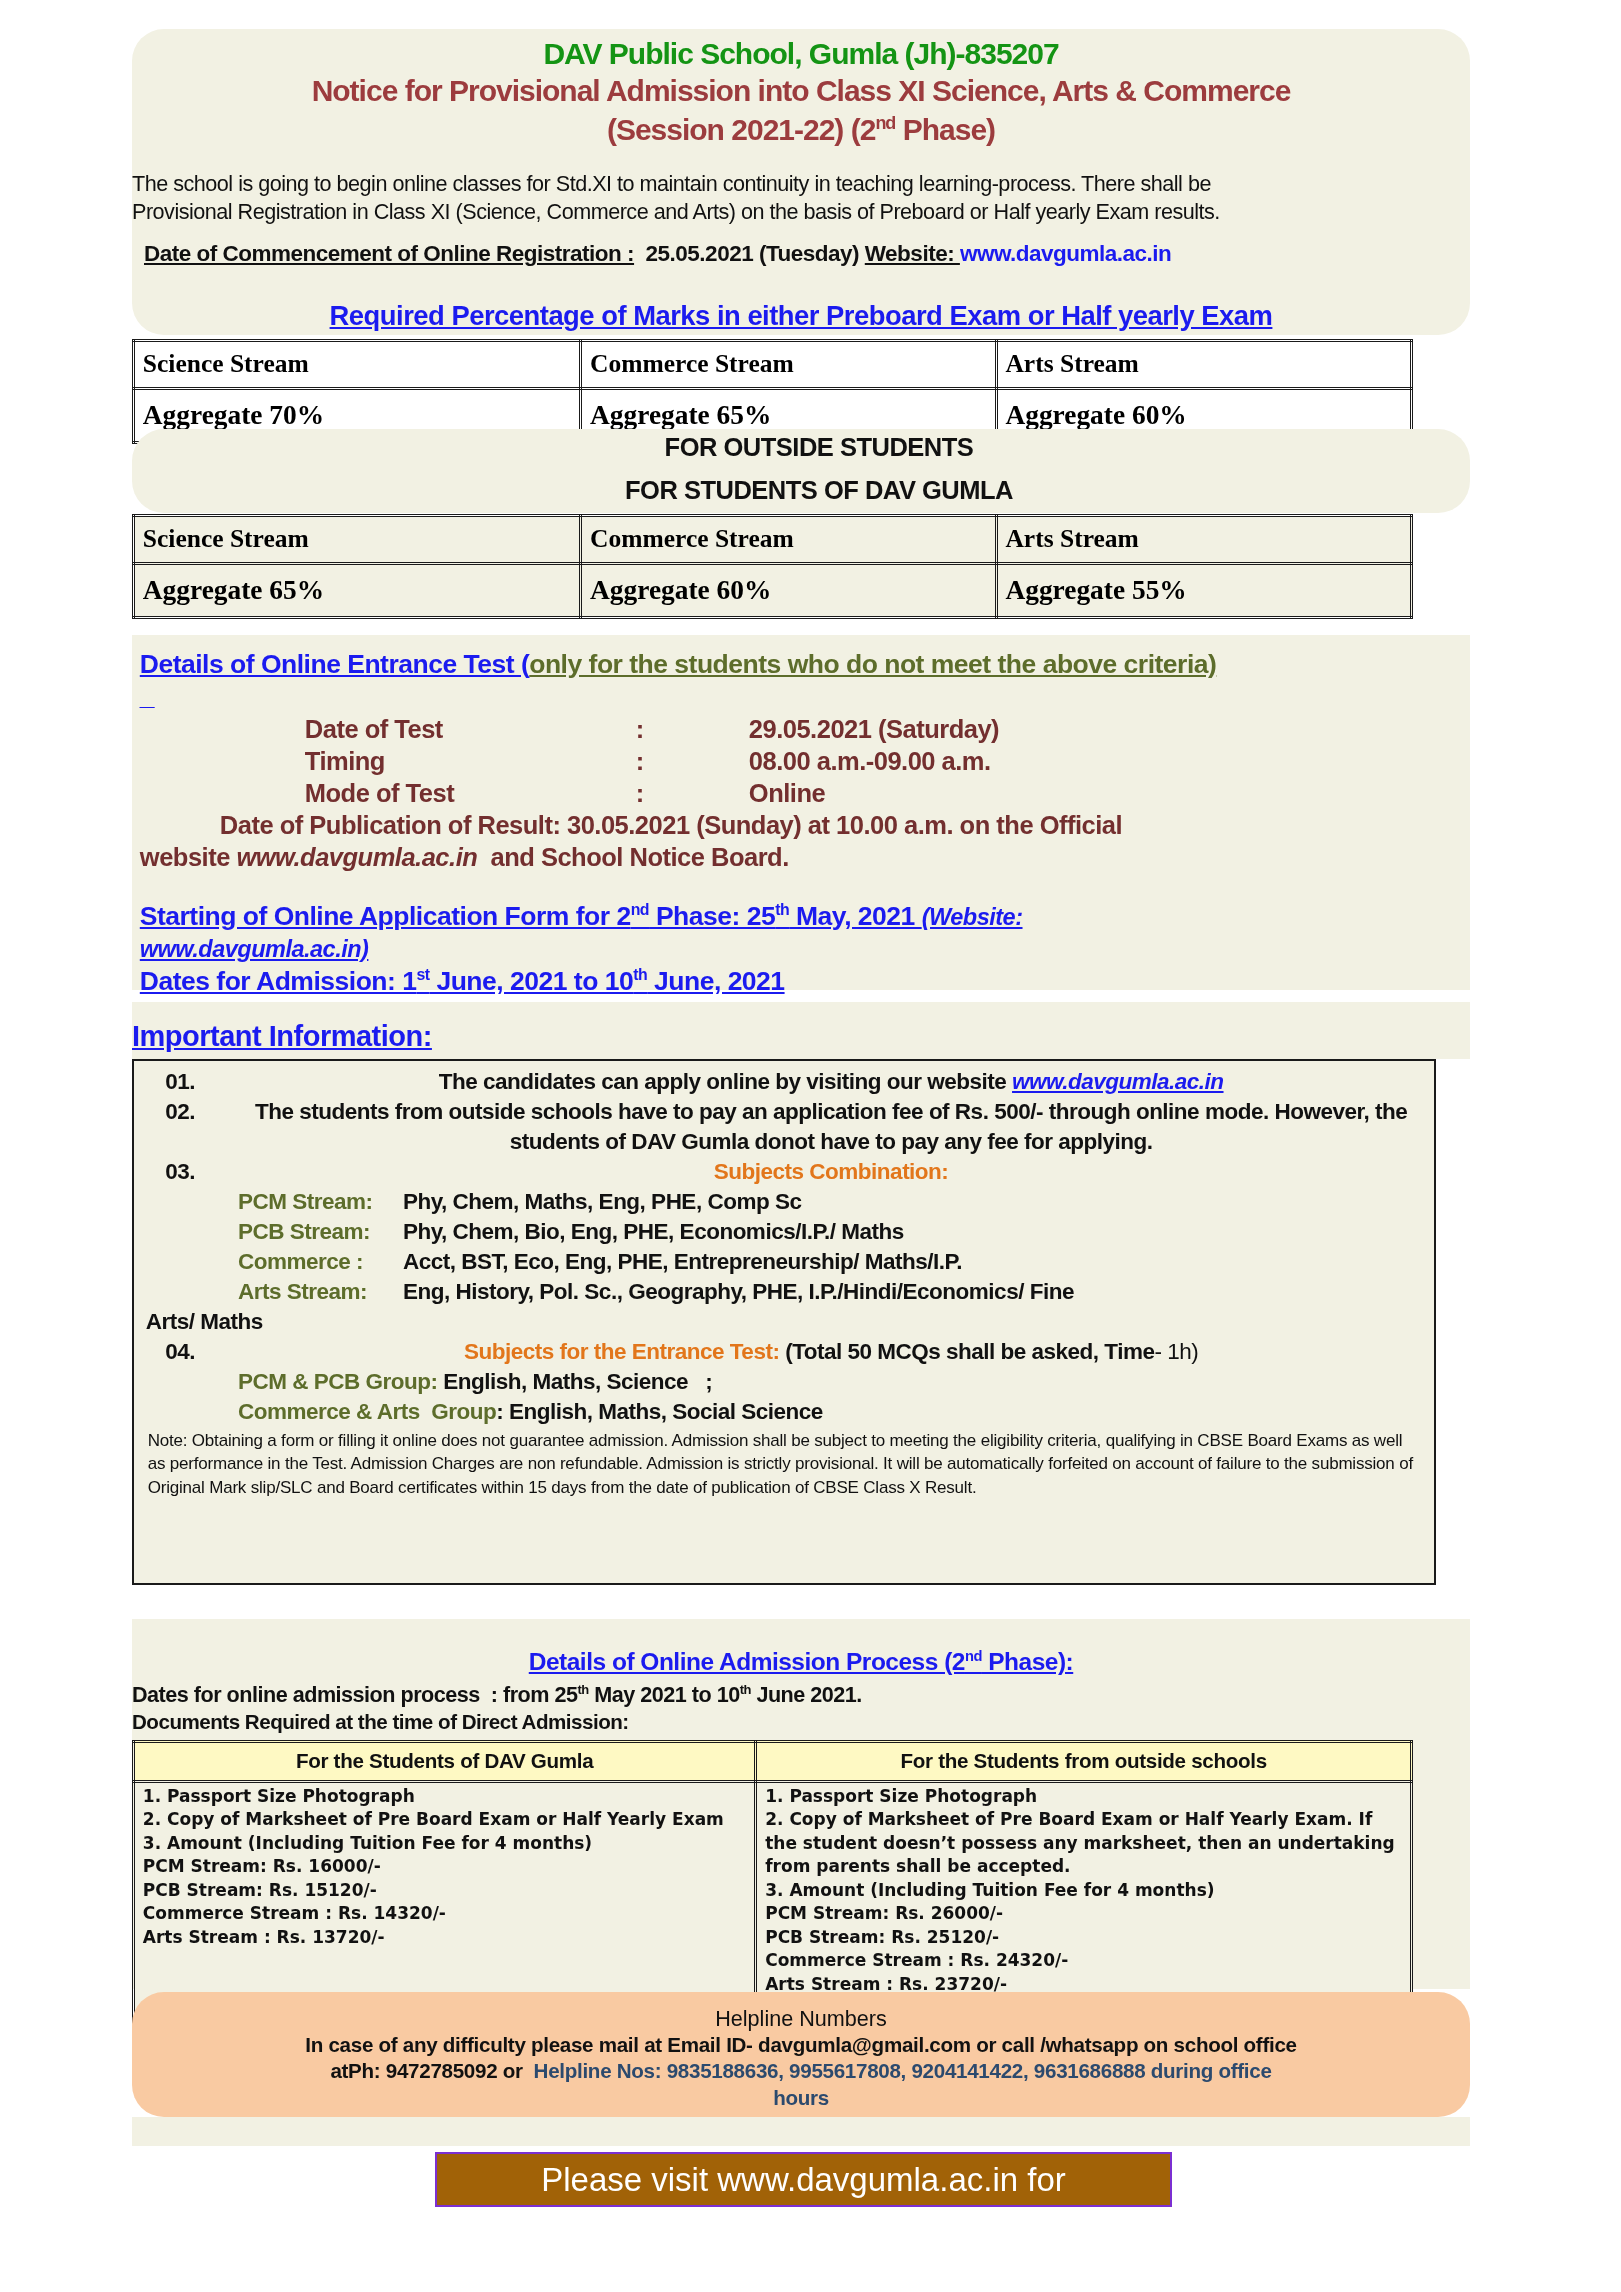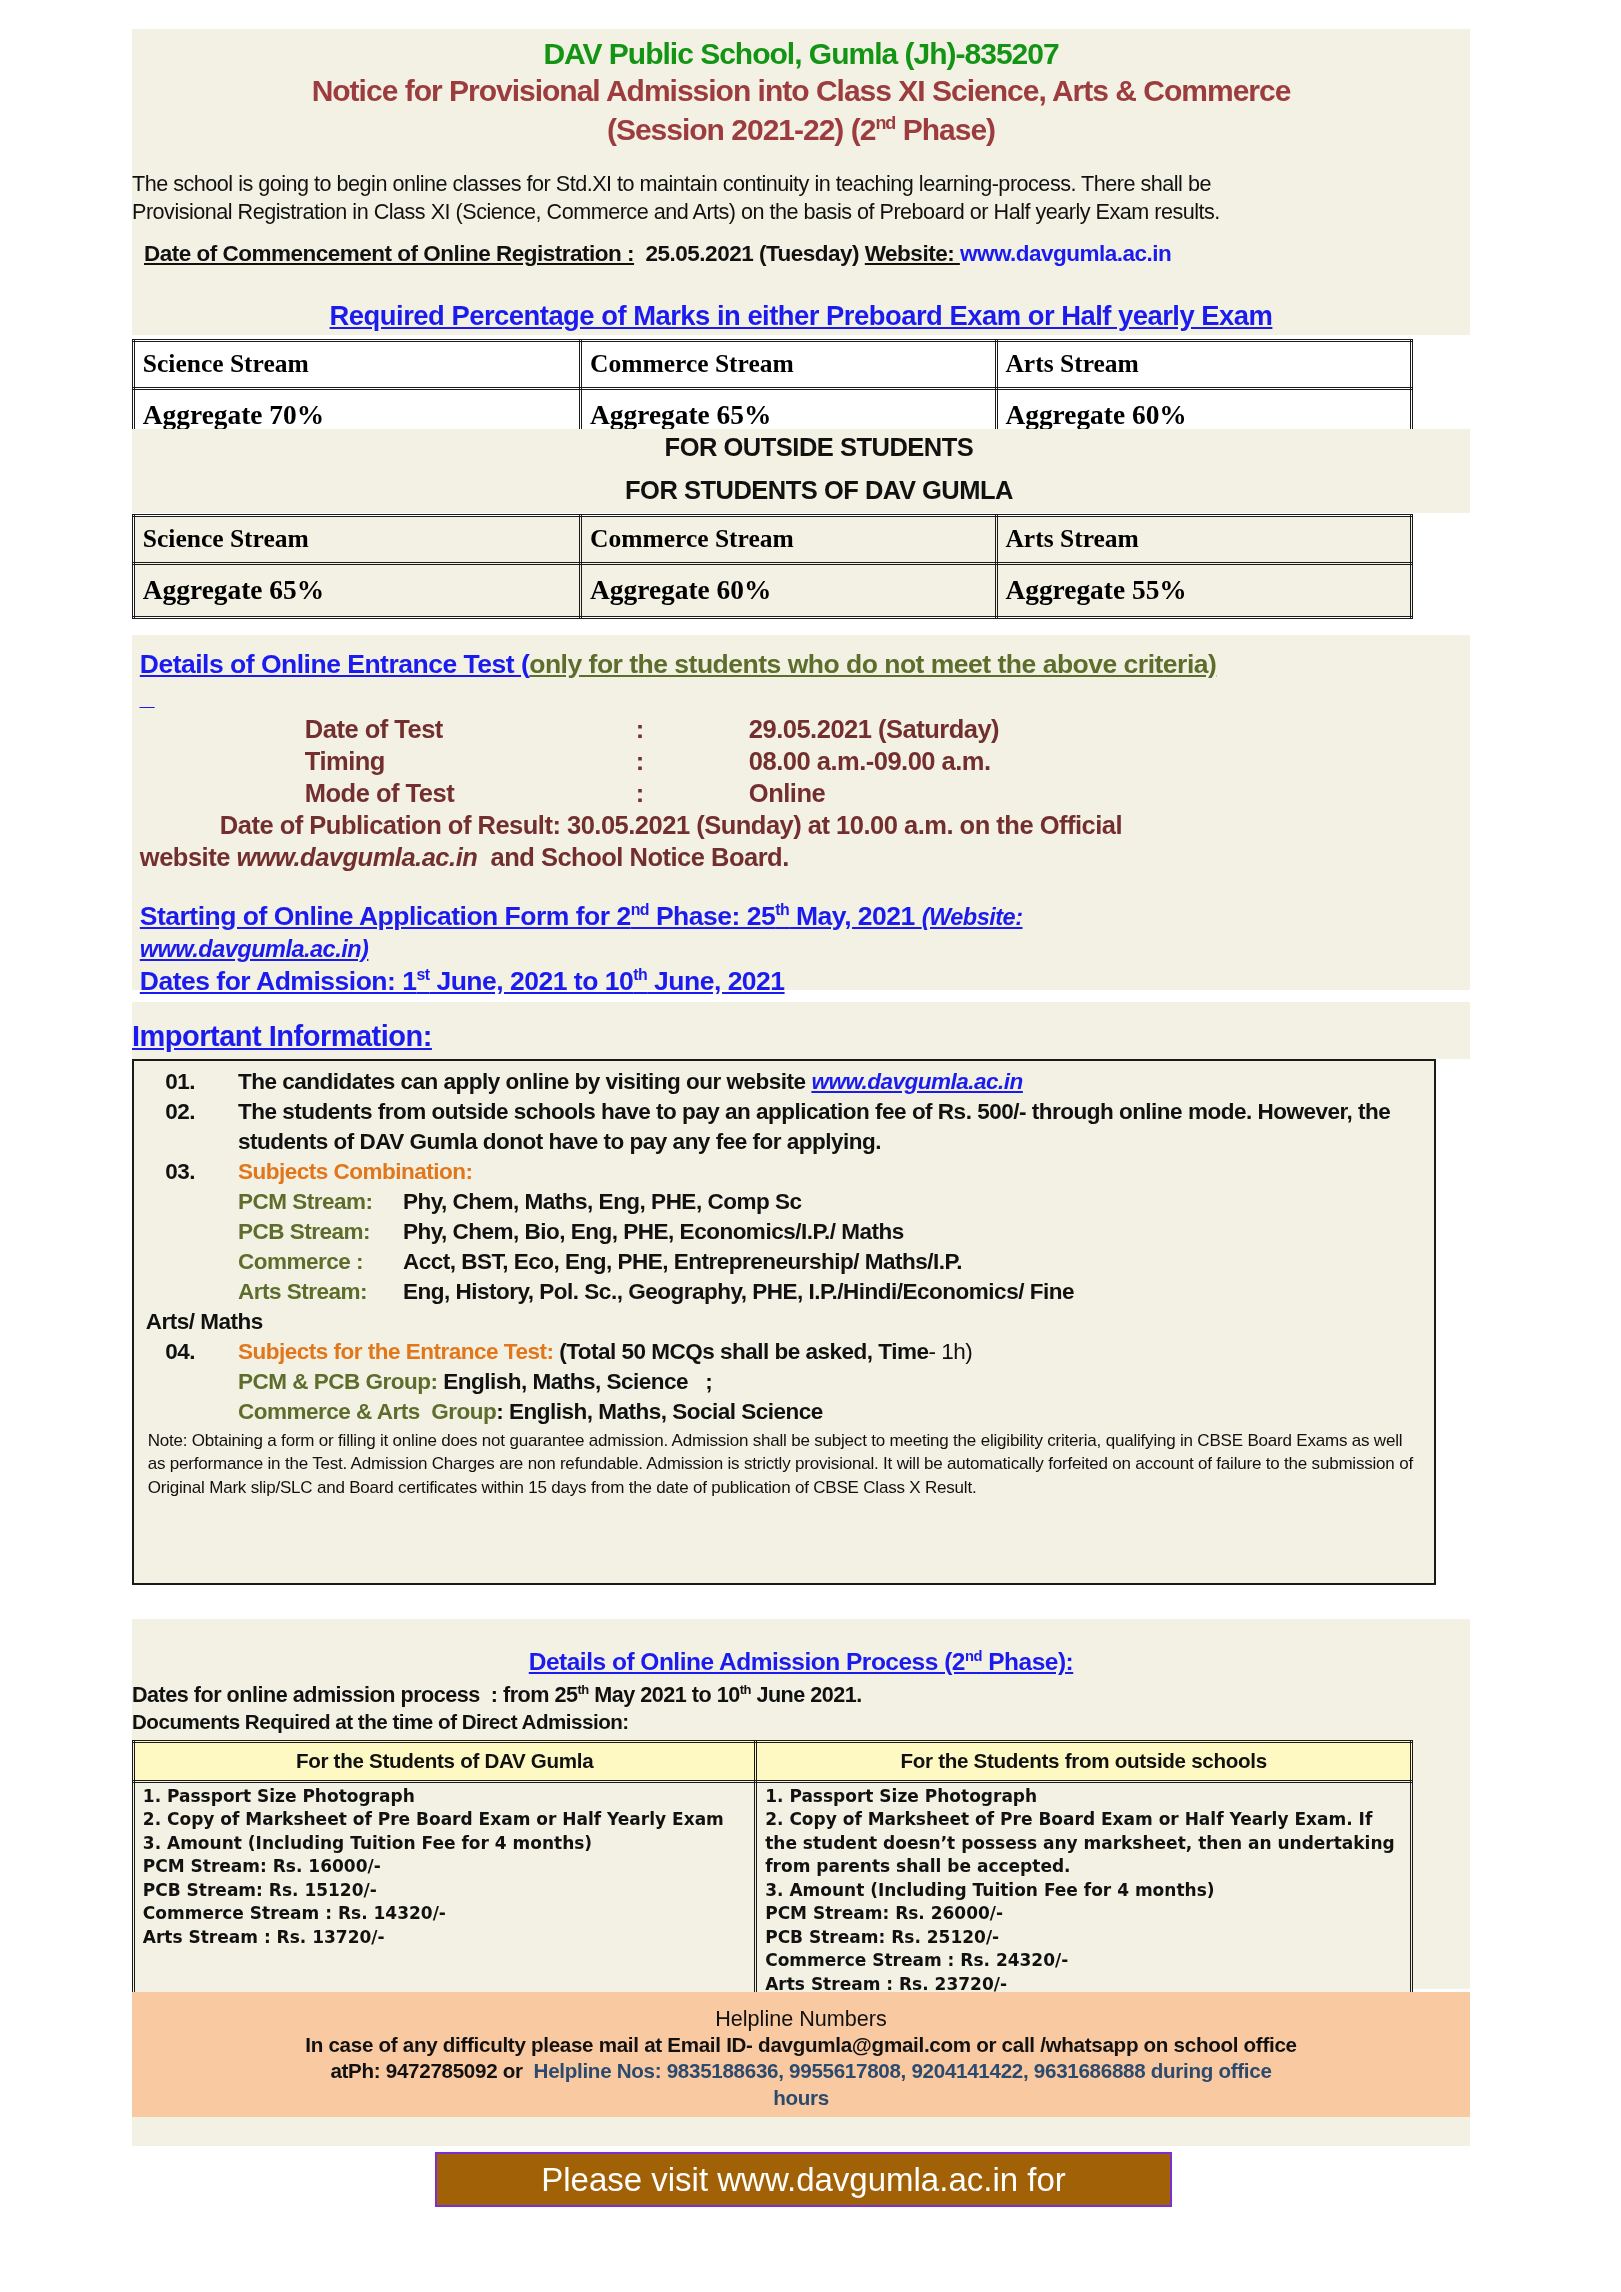--- a/index.html
+++ b/index.html
@@ -1,20 +1,20 @@
 <!DOCTYPE html>
 <html><head>
 <meta charset="utf-8">
 <style>
   html,body{margin:0;padding:0;}
   body{background:#ffffff;font-family:"Liberation Sans",sans-serif;}
   #page{position:relative;width:1621px;height:2293px;background:#ffffff;overflow:hidden;}
   .sec{position:absolute;left:132px;width:1338px;box-sizing:border-box;}
   .cream{background:#f2f1e3;}
-  .center{text-align:center;}
+  .center{text-align:center;border-radius:32px;}
 
   
   #sec-header{top:29px;height:306px;padding-top:7.8px;}
   .school-title{color:#149414;font-size:30px;font-weight:bold;letter-spacing:-1px;}
   .notice-title{color:#9c3c3e;font-size:30px;font-weight:bold;letter-spacing:-1px;line-height:39px;}
   sup{font-size:60%;vertical-align:super;line-height:0;}
   .intro{color:#111;font-size:21.6px;line-height:27.4px;margin-top:21.6px;letter-spacing:-0.5px;}
   .commence{font-size:22.5px;font-weight:bold;color:#111;margin-top:16px;letter-spacing:-0.5px;padding-left:12px;}
   .u{text-decoration:underline;}
   .link-blue{color:#1b1bef;}
@@ -50,21 +50,21 @@
   .mt28{margin-top:27.4px;}
   .website-line2{font-size:23.5px;}
 
   
   #sec-imp-head{top:1002px;height:57px;padding-top:18px;}
   .imp-heading{color:#1b1bef;font-size:29px;font-weight:bold;text-decoration:underline;letter-spacing:-0.5px;}
   #imp-box{position:absolute;left:132px;top:1059px;width:1304px;height:526px;background:#f2f1e3;border:2px solid #1a1a1a;box-sizing:border-box;padding:5.9px 9.8px 0 0;overflow:hidden;}
   .imp-item{display:flex;font-size:22.5px;font-weight:bold;color:#111;line-height:30px;letter-spacing:-0.5px;}
   .imp-item .num{width:61px;text-align:right;flex:none;}
   .imp-item .gap{width:43px;flex:none;}
-  .imp-item .txt{flex:1;}
+  .imp-item .txt{flex:1;text-align:center;}
   .orange{color:#e2761b;}
   .olive{color:#5d6d2b;}
   .stream-line{display:flex;font-size:22.5px;font-weight:bold;line-height:30px;letter-spacing:-0.5px;color:#111;}
   .stream-line .sl-gap{width:104px;flex:none;}
   .stream-line .sl-lab{width:165px;flex:none;}
   .overflow-line{font-size:22.5px;font-weight:bold;color:#111;line-height:30px;padding-left:11.8px;letter-spacing:-0.5px;}
   .norm{font-weight:normal;}
   .note{font-size:17px;color:#111;line-height:23.5px;padding:2px 3.9px 0 13.7px;letter-spacing:-0.2px;}
 
   

